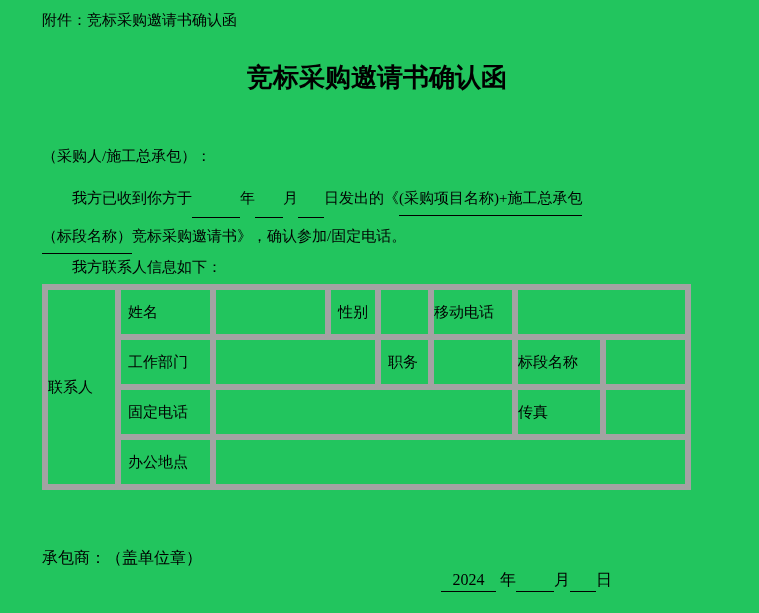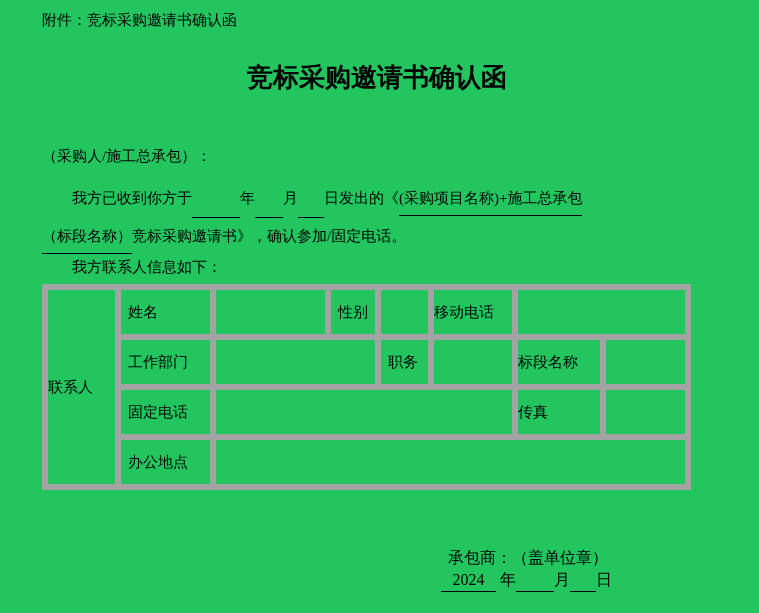--- a/index.html
+++ b/index.html
@@ -28,21 +28,21 @@
     border:6px solid #a3a3a3;
     height:44px;
     font-size:15px;
     padding:0 2px 0 7px;
     vertical-align:middle;
     overflow:hidden;
   }
   table.contact td.ctr{text-align:left;padding:0;}
   .sig{margin-top:57px;}
   .sig p{margin:0;font-size:16px;line-height:22px;}
-  .sig .contractor{margin-left:406px;}
+  .sig .contractor{}
   .sig .dateline{margin-left:399px;}
 </style>
 </head>
 <body>
 
 <div class="page">
 
   <p class="attach">附件：竞标采购邀请书确认函</p>
 
   <h1 class="title">竞标采购邀请书确认函</h1>

